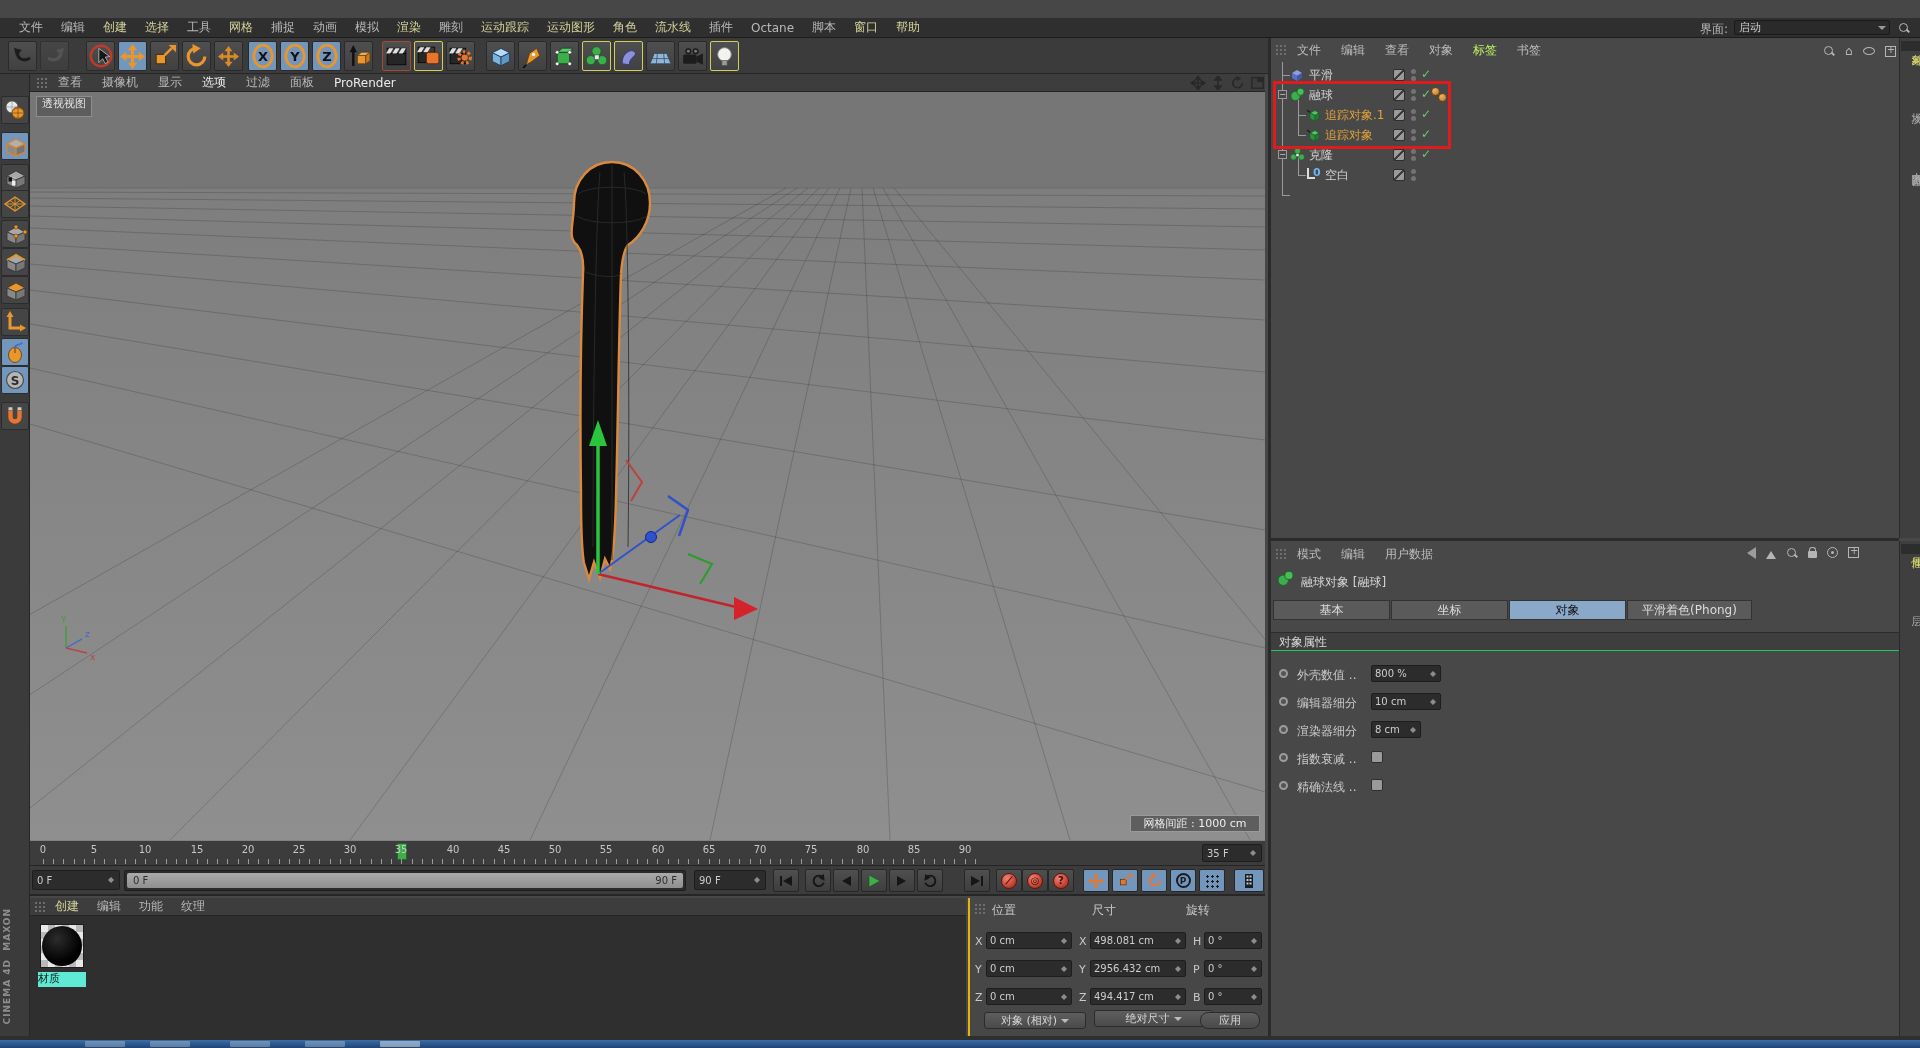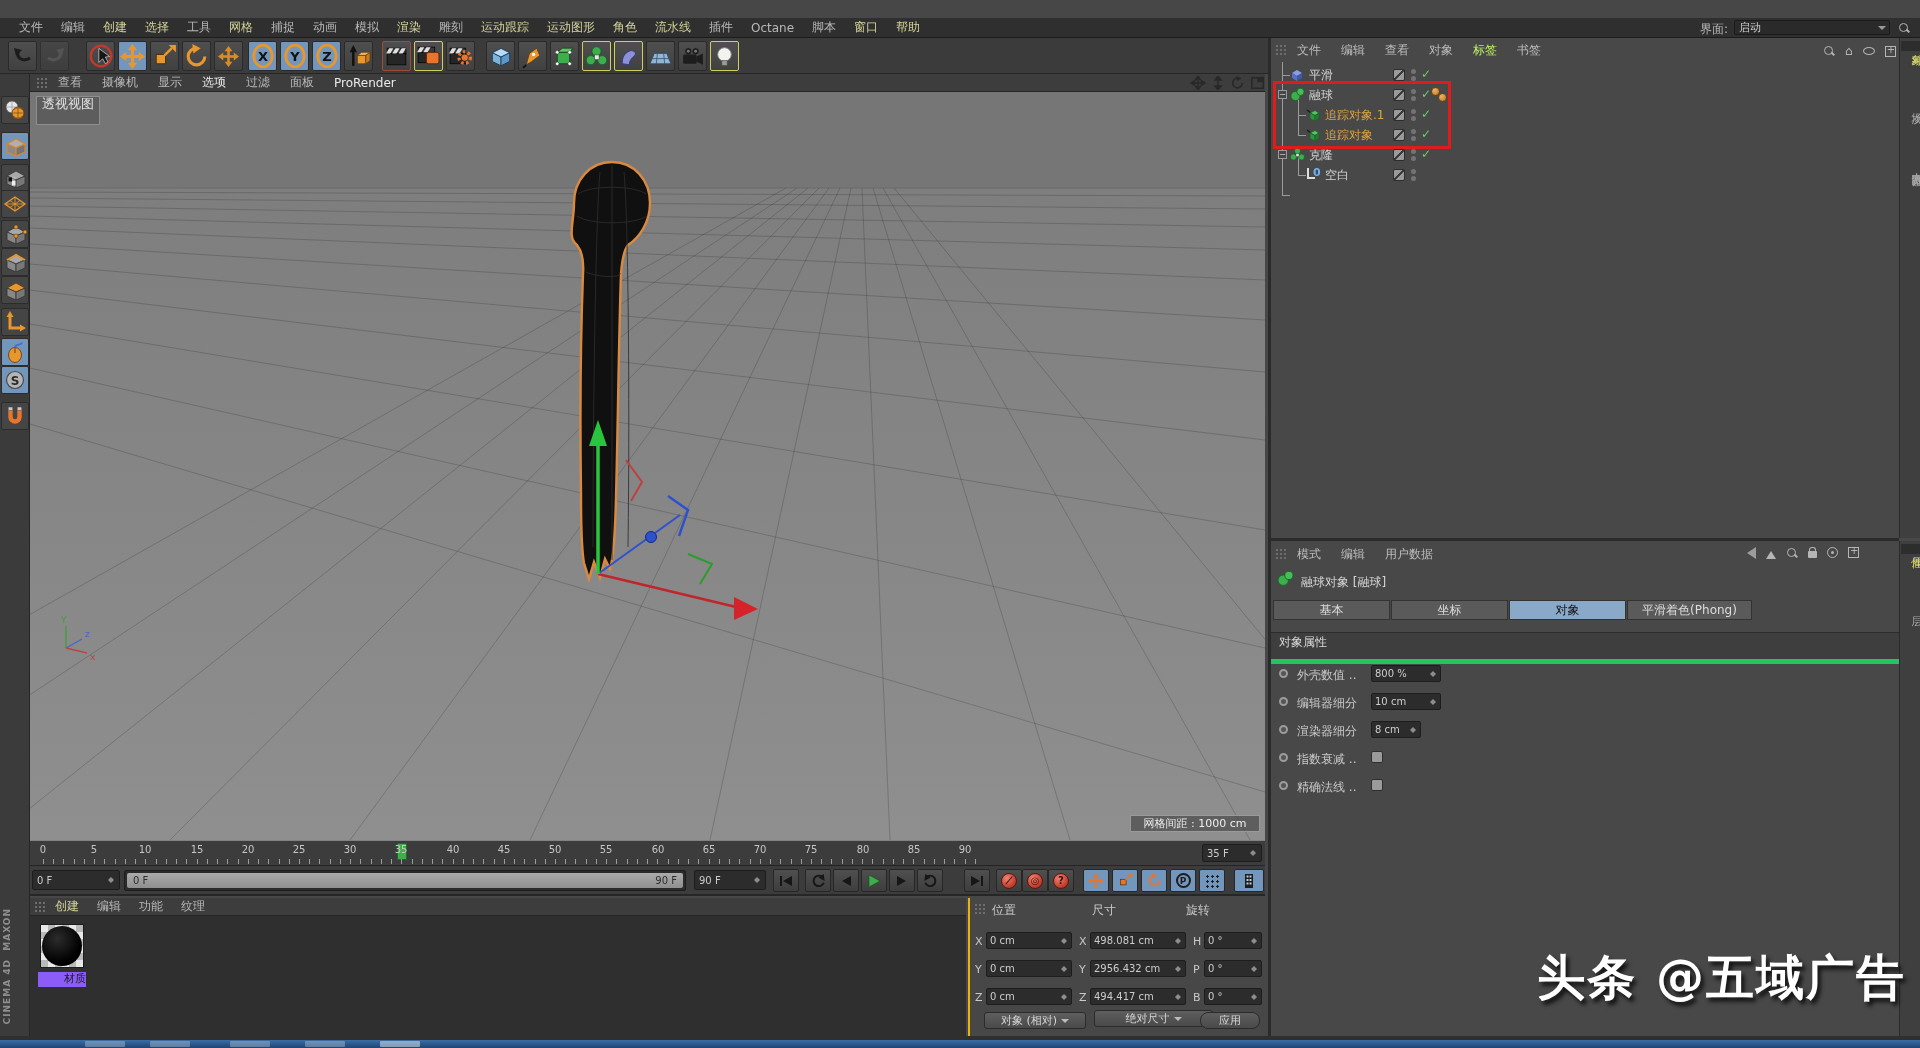--- a/index.html
+++ b/index.html
@@ -31,21 +31,21 @@
 
 .leftbar{position:absolute;left:0;top:74px;width:30px;height:962px;background:#3b3b3b;border-right:1px solid #262626}
 .lbtn{position:absolute;left:1px;width:28px;height:28px;background:#454545;border:1px solid #2c2c2c;border-radius:2px;display:flex;align-items:center;justify-content:center}
 .lbtn.sel{background:#7396bd}
 .maxon{position:absolute;left:2px;bottom:12px;color:#8e8e8e;font-size:9px;letter-spacing:1px;writing-mode:vertical-rl;transform:rotate(180deg);line-height:11px;font-weight:bold}
 
 .vp{position:absolute;left:30px;top:74px;width:1235px;height:767px;background:#828282}
 .vpmenu{position:absolute;left:0;top:0;width:1235px;height:18px;background:#3d3d3d;border-bottom:1px solid #242424;display:flex;align-items:center;padding-left:6px}
 .vpmenu .mi{padding:0 10px;color:#b9b9b9;font-size:12px}
 .vpmenu .mi.hl{color:#eaeaea}
-.vlabel{position:absolute;left:6px;top:22px;padding:0 5px;height:29px;line-height:13px;background:rgba(72,72,72,.55);border:1px solid #8d8d8d;color:#e2e2e2;font-size:13px}
+.vlabel{position:absolute;left:6px;top:22px;padding:0 5px;height:21px;line-height:13px;background:rgba(72,72,72,.55);border:1px solid #8d8d8d;color:#e2e2e2;font-size:11px}
 .gridinfo{position:absolute;left:1100px;top:741px;width:130px;height:17px;background:rgba(62,62,62,.6);border:1px solid #9a9a9a;color:#eee;font-size:11px;text-align:center;line-height:15px}
 .vpnav{position:absolute;top:2px;width:16px;height:14px;opacity:.85}
 
 .pgrip{width:12px;height:12px;background-image:radial-gradient(#6e6e6e 34%,transparent 36%);background-size:4px 4px;flex:none}
 
 .tl{position:absolute;left:30px;top:841px;width:1235px;height:25px;background:#3c3c3c;border-bottom:1px solid #242424}
 .tick{position:absolute;top:3px;font-size:10px;color:#c6c6c6;transform:translateX(-50%)}
 .tickstrip{position:absolute;left:13px;top:18px;width:933px;height:5px;background:repeating-linear-gradient(90deg,#9a9a9a 0 1px,transparent 1px 10.24px)}
 .marker{position:absolute;left:367px;top:2px;width:10px;height:17px;background:#3fae4a;border:1px solid #1d6b28}
 .fbox{position:absolute;background:#2c2c2c;border:1px solid #1d1d1d;border-radius:2px;color:#cccccc;font-size:10px;display:flex;align-items:center;justify-content:space-between;padding:0 4px}
@@ -60,21 +60,21 @@
 .tbtn.blue{background:#7396bd}
 .redc{width:16px;height:16px;border-radius:50%;background:radial-gradient(circle at 35% 30%,#ef8273,#c1402f 65%,#8e2415);border:1px solid #5e170c;color:#3a0c05;font-size:10px;font-weight:bold;display:flex;align-items:center;justify-content:center}
 
 .mat{position:absolute;left:30px;top:898px;width:936px;height:138px;background:#474747}
 .panelmenu{display:flex;align-items:center;height:18px;background:#3d3d3d;border-bottom:1px solid #242424;padding-left:4px}
 .panelmenu .mi{padding:0 9px;color:#b9b9b9;font-size:12px}
 .panelmenu .mi.hl{color:#d3d39a}
 .matbody{position:absolute;left:0;top:18px;width:936px;height:120px;background:#2f2f2f}
 .thumb{position:absolute;left:10px;top:8px;width:44px;height:44px;background-image:linear-gradient(45deg,#b9b9b9 25%,transparent 25%,transparent 75%,#b9b9b9 75%),linear-gradient(45deg,#b9b9b9 25%,#e8e8e8 25%,#e8e8e8 75%,#b9b9b9 75%);background-size:14px 14px;background-position:0 0,7px 7px;border:1px solid #1c1c1c}
 .thumb .ball{position:absolute;left:1px;top:1px;width:40px;height:40px;border-radius:50%;background:radial-gradient(circle at 38% 32%,#2c2c2c,#000 65%)}
-.matname{position:absolute;left:8px;top:56px;width:48px;height:15px;background:#8b5cf6;color:#1c1c1c;font-size:11px;text-align:right;line-height:14px}
+.matname{position:absolute;left:8px;top:56px;width:48px;height:15px;background:#5eead4;color:#1c1c1c;font-size:11px;text-align:left;line-height:14px}
 .coord{position:absolute;left:968px;top:898px;width:297px;height:138px;background:#474747;border-left:2px solid #eab308}
 .chead{position:absolute;top:4px;color:#c9c9c9;font-size:12px}
 .crow-l{position:absolute;width:12px;color:#c9c9c9;font-size:11px}
 .ibox{position:absolute;height:17px;background:#2c2c2c;border:1px solid #1d1d1d;border-radius:2px;color:#cdcdcd;font-size:10px;display:flex;align-items:center;justify-content:space-between;padding:0 3px}
 .cbtn{position:absolute;height:17px;background:linear-gradient(#5e5e5e,#4a4a4a);border:1px solid #2b2b2b;border-radius:3px;color:#d8d8d8;font-size:11px;display:flex;align-items:center;justify-content:center;gap:4px}
 .cbtn .dd{width:0;height:0;border:4px solid transparent;border-top-color:#bbb;margin-top:4px}
 
 .right{position:absolute;left:1268px;top:38px;width:652px;height:998px;background:#484848;border-left:3px solid #2b2b2b}
 .om-menu{position:absolute;left:0;top:2px;width:628px;height:20px;display:flex;align-items:center;padding-left:4px;background:#484848}
 .om-menu .mi{padding:0 10px;color:#bcbcbc}
@@ -91,21 +91,21 @@
 .redbox{position:absolute;border:3px solid #e01b1b}
 .sidetabs{position:absolute;left:628px;width:24px;background:#3f3f3f;border-left:1px solid #2a2a2a}
 .stab{position:absolute;left:1px;width:22px;writing-mode:vertical-rl;text-orientation:upright;color:#a8a8a8;font-size:11px;text-align:center;padding:4px 0;letter-spacing:1px}
 .stab.act{background:#2d2d2d;color:#d8d86e}
 
 .am-menu{position:absolute;left:0;top:506px;width:628px;height:20px;display:flex;align-items:center;padding-left:4px;background:#484848}
 .am-menu .mi{padding:0 10px;color:#bcbcbc}
 .amtitle{position:absolute;left:30px;top:536px;color:#d6d6d6;font-size:12px}
 .atab{position:absolute;top:562px;width:117px;height:20px;background:#5a5a5a;border:1px solid #333;color:#dcdcdc;font-size:12px;text-align:center;line-height:18px}
 .atab.act{background:#8aa8c8;color:#101010}
-.asec{position:absolute;left:0;top:594px;width:628px;height:32px;background:#3e3e3e;border-top:1px solid #2c2c2c;border-bottom:5px solid #22c55e;color:#dadada;font-size:12px;padding-left:8px;line-height:18px}
+.asec{position:absolute;left:0;top:594px;width:628px;height:19px;background:#3e3e3e;border-top:1px solid #2c2c2c;border-bottom:1px solid #22c55e;color:#dadada;font-size:12px;padding-left:8px;line-height:18px}
 .aring{position:absolute;width:9px;height:9px;border:2px solid #9c9c9c;border-radius:50%;background:#555}
 .albl{position:absolute;color:#c9c9c9;font-size:12px}
 .acheck{position:absolute;width:12px;height:12px;background:#9a9a9a;border:1px solid #2e2e2e;border-radius:2px}
 
 .ihome{color:#b5b5b5;font-size:12px}
 .ioval{width:12px;height:8px;border:1.6px solid #b5b5b5;border-radius:50%}
 .iplus{position:relative;width:11px;height:11px;border:1.5px solid #b5b5b5}
 .iplus::before{content:"+";position:absolute;left:1px;top:-3px;color:#b5b5b5;font-size:10px}
 .itri-l{width:0;height:0;border:6px solid transparent;border-right:9px solid #9c9c9c}
 .itri-u{width:0;height:0;border:5px solid transparent;border-bottom:8px solid #b5b5b5}
@@ -893,21 +893,20 @@
       <span class="stab act" style="top:3px">对象</span>
       <span class="stab" style="top:62px">场次</span>
       <span class="stab" style="top:121px">内容浏览器</span>
     </div>
     <div class="sidetabs" style="top:503px;height:495px">
       <span class="stab act" style="top:3px">属性</span>
       <span class="stab" style="top:62px">层</span>
     </div>
   </div>
 
-  <div class="watermark"><span>头条</span><span style="font-weight:700"> @五域广告</span></div>
   <div class="bstrip"></div>
   <div class="taskbar">
     <span class="tkic" style="left:85px"></span>
     <span class="tkic" style="left:150px"></span>
     <span class="tkic" style="left:230px"></span>
     <span class="tkic" style="left:305px"></span>
     <span class="tkic" style="left:380px;background:rgba(255,255,255,.45)"></span>
   </div>
 
 </div>

